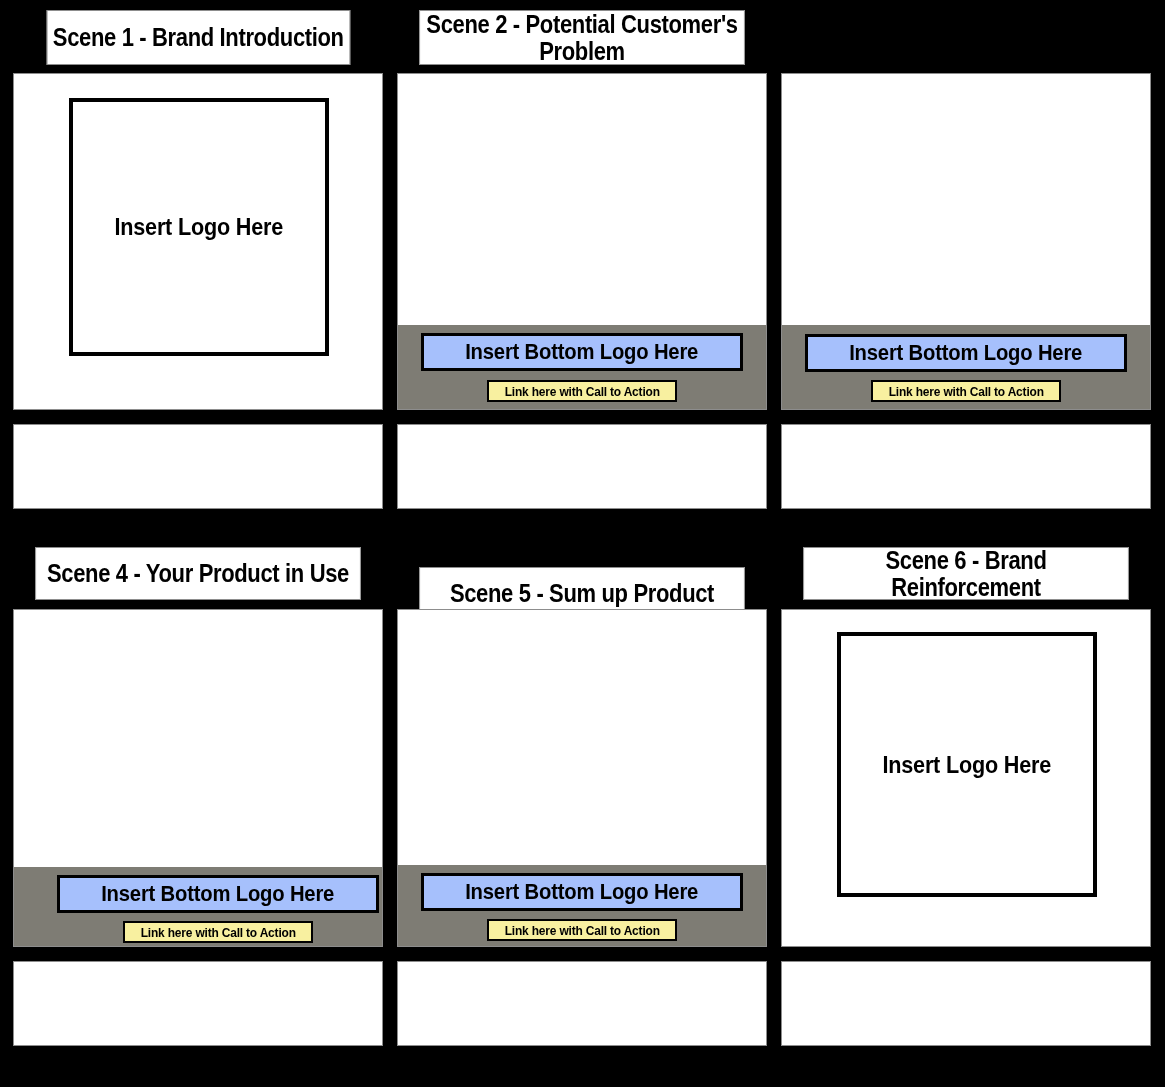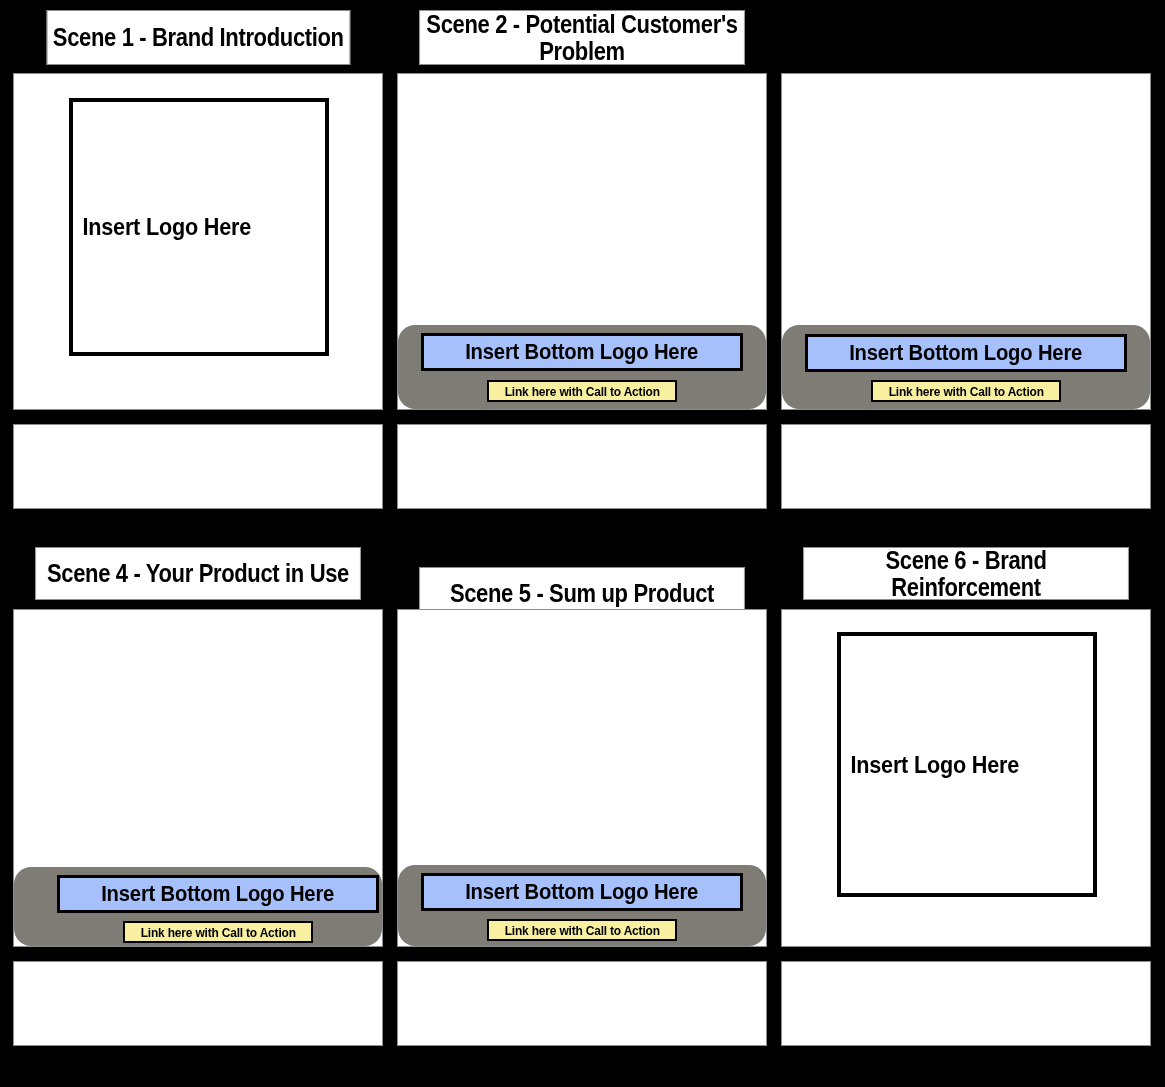--- a/index.html
+++ b/index.html
@@ -67,40 +67,40 @@
   }
 
   
   .logo-box {
     position: absolute;
     background: #ffffff;
     border: 4px solid #000000;
     box-sizing: border-box;
     display: flex;
     align-items: center;
+    justify-content: center;
   }
   .logo-box span {
     font-family: "Liberation Sans Narrow", "Liberation Sans", sans-serif;
     font-weight: bold;
     font-size: 24px;
     color: #000000;
     letter-spacing: -0.2px;
     transform: scaleX(0.9);
     white-space: nowrap;
   }
 
   
   .bottom-strip {
     background: #7e7c74;
     box-sizing: border-box;
     flex: 0 0 auto;
     display: flex;
     flex-direction: column;
     align-items: center;
-    border-radius: 17px;
   }
 
   .bottom-logo {
     background: #a6c0fc;
     border: 3px solid #000000;
     box-sizing: border-box;
     display: flex;
     align-items: center;
     justify-content: center;
     font-family: "Liberation Sans Narrow", "Liberation Sans", sans-serif;

